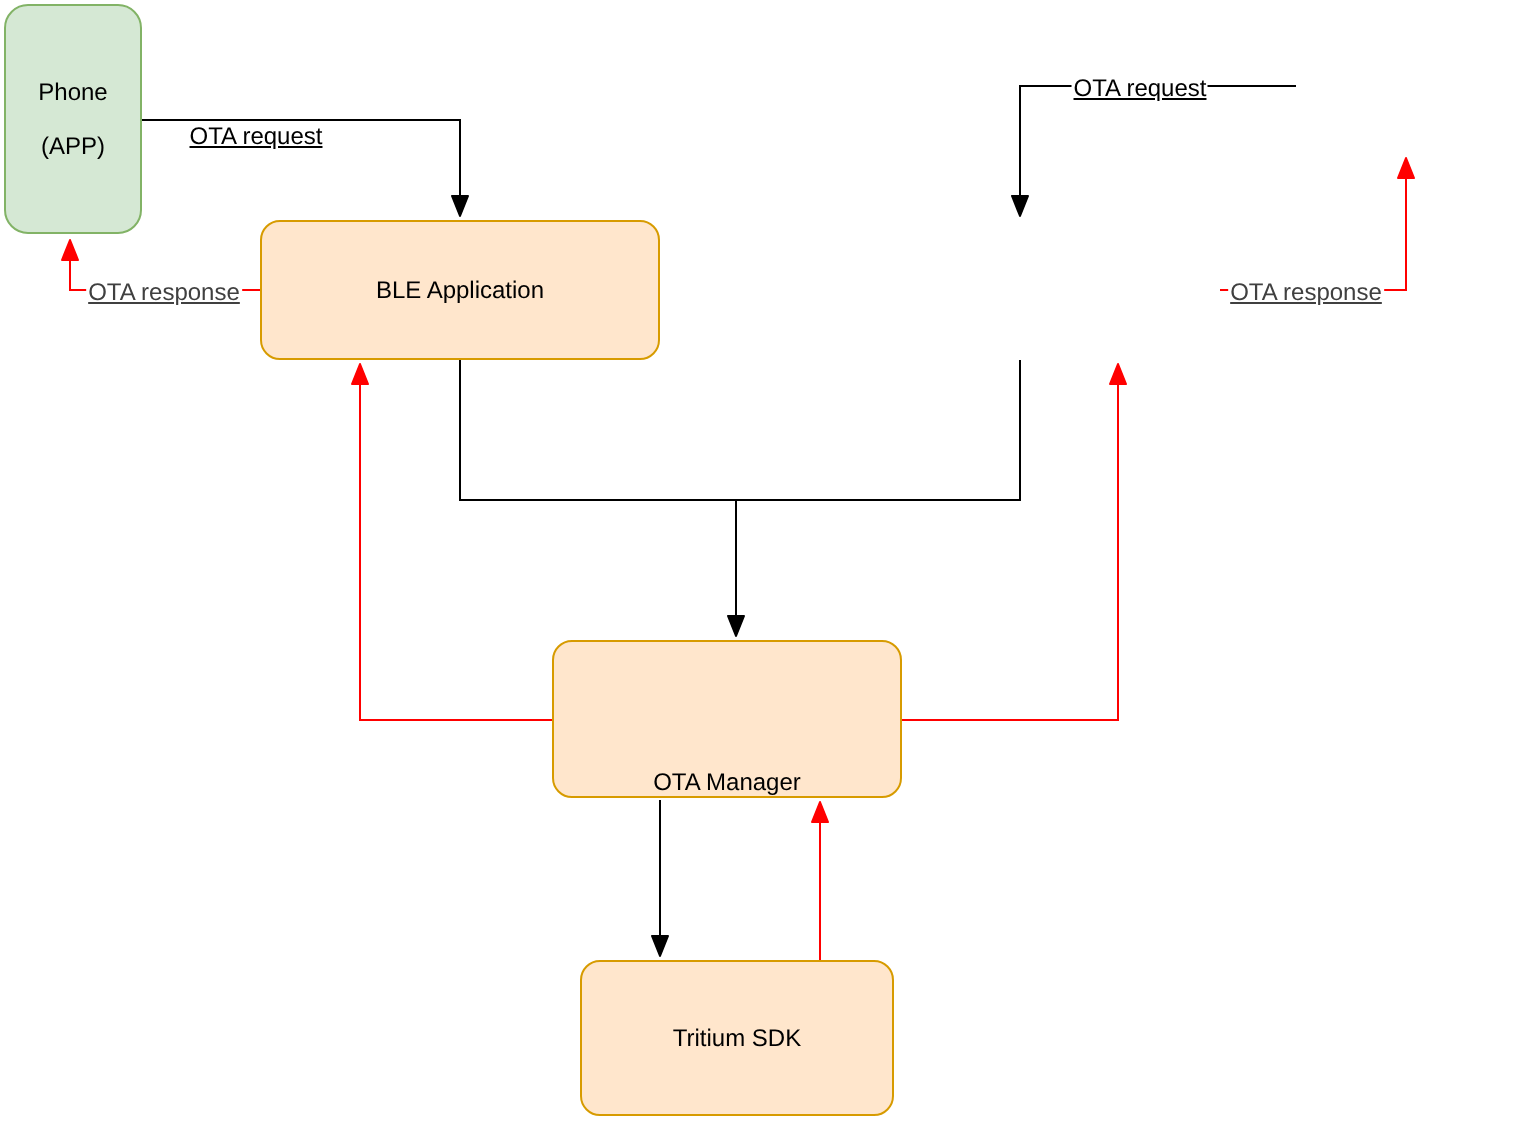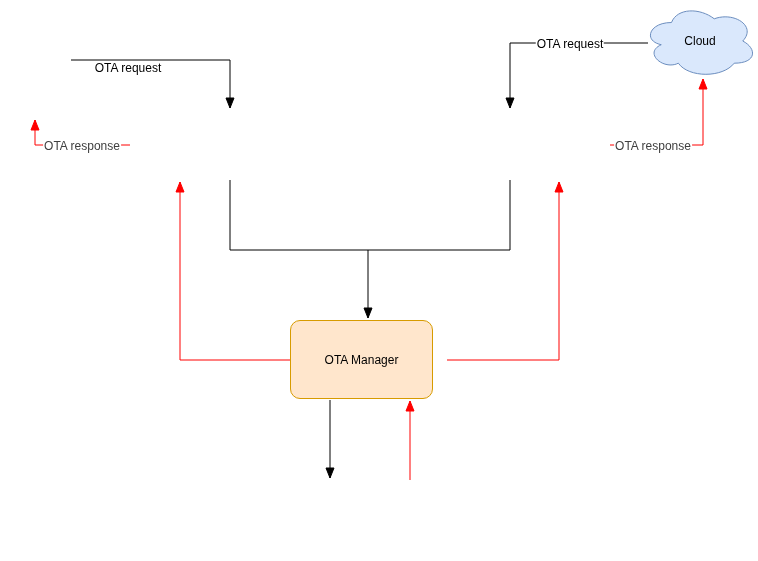--- a/index.html
+++ b/index.html
@@ -40,41 +40,42 @@
     left: 2px; top: 2px;
     width: 69px; height: 115px;
     background: #d5e8d4;
     border-color: #82b366;
     border-radius: 12px;
     flex-direction: column;
     row-gap: 13px;
   }
   #node-ble   { left: 130px; top: 110px; width: 200px; height: 70px; }
   #node-cloudota { left: 410px; top: 110px; width: 200px; height: 70px; }
-  #node-otamanager { left: 290px; top: 320px; width: 143px; height: 79px; }
+  #node-otamanager { left: 276px; top: 320px; width: 175px; height: 79px; align-items: flex-end; }
   #node-tritium { left: 290px; top: 480px; width: 157px; height: 78px; }
   #node-cloud {
     position: absolute;
     left: 643px; top: 4px;
     width: 114px; height: 74px;
   }
   #node-cloud .cloud-label {
     position: absolute;
     left: 0; top: 0; width: 114px; height: 74px;
     display: flex; align-items: center; justify-content: center;
     font-size: 12px; color: #000000;
   }
   .edge-label {
     position: absolute;
     transform: translateX(-50%);
     font-size: 12px;
     line-height: 14px;
     white-space: nowrap;
     background: #ffffff;
     padding: 0 1px;
+    text-decoration: underline;
   }
   .edge-label.black { color: #000000; }
   .edge-label.red   { color: #404040; }
   #label-request-phone   { left: 128px; top: 61px; background: transparent; }
   #label-request-cloud   { left: 570px; top: 37px; }
   #label-response-phone  { left: 82px;  top: 139px; }
   #label-response-cloud  { left: 653px; top: 139px; }
 </style>
 </head>
 <body>
@@ -97,40 +98,38 @@
     <path d="M368,250 L368,318" fill="none" stroke="#000000" stroke-width="1" marker-end="url(#arrow-black)"></path>
     <path d="M330,400 L330,478" fill="none" stroke="#000000" stroke-width="1" marker-end="url(#arrow-black)"></path>
 
     <path d="M130,145 L35,145 L35,120" fill="none" stroke="#ff0000" stroke-width="1" marker-end="url(#arrow-red)"></path>
     <path d="M610,145 L703,145 L703,79" fill="none" stroke="#ff0000" stroke-width="1" marker-end="url(#arrow-red)"></path>
     <path d="M290,360 L180,360 L180,182" fill="none" stroke="#ff0000" stroke-width="1" marker-end="url(#arrow-red)"></path>
     <path d="M447,360 L559,360 L559,182" fill="none" stroke="#ff0000" stroke-width="1" marker-end="url(#arrow-red)"></path>
     <path d="M410,480 L410,401" fill="none" stroke="#ff0000" stroke-width="1" marker-end="url(#arrow-red)"></path>
   </svg>
 
-
-  <div id="node-cloud">
-    <svg width="114" height="74" viewBox="0 0 114 74" xmlns="http://www.w3.org/2000/svg">
-      <path d="M 28.5 18.5
-               C 5.7 18.5 0 37 18.24 40.7
-               C 0 48.84 20.52 66.6 35.34 59.2
-               C 45.6 74 79.8 74 91.2 59.2
-               C 114 59.2 114 44.4 99.75 37
-               C 114 22.2 91.2 7.4 71.25 14.8
-               C 57 3.7 34.2 3.7 28.5 18.5 Z" fill="#dae8fc" stroke="#6c8ebf" stroke-width="1"></path>
-    </svg>
-    <div class="cloud-label">Cloud</div>
+  <div id="node-phone" class="node">
+    <span>Phone</span>
+    <span>(APP)</span>
   </div>
 
+
+  <div id="node-ble" class="node node-orange">
+    <span>BLE Application</span>
+  </div>
 
 
   <div id="node-otamanager" class="node node-orange">
     <span>OTA Manager</span>
   </div>
 
+  <div id="node-tritium" class="node node-orange">
+    <span>Tritium SDK</span>
+  </div>
 
   <div id="label-request-phone" class="edge-label black">OTA request</div>
 
   <div id="label-request-cloud" class="edge-label black">OTA request</div>
 
   <div id="label-response-phone" class="edge-label red">OTA response</div>
 
   <div id="label-response-cloud" class="edge-label red">OTA response</div>
 
 </div>

